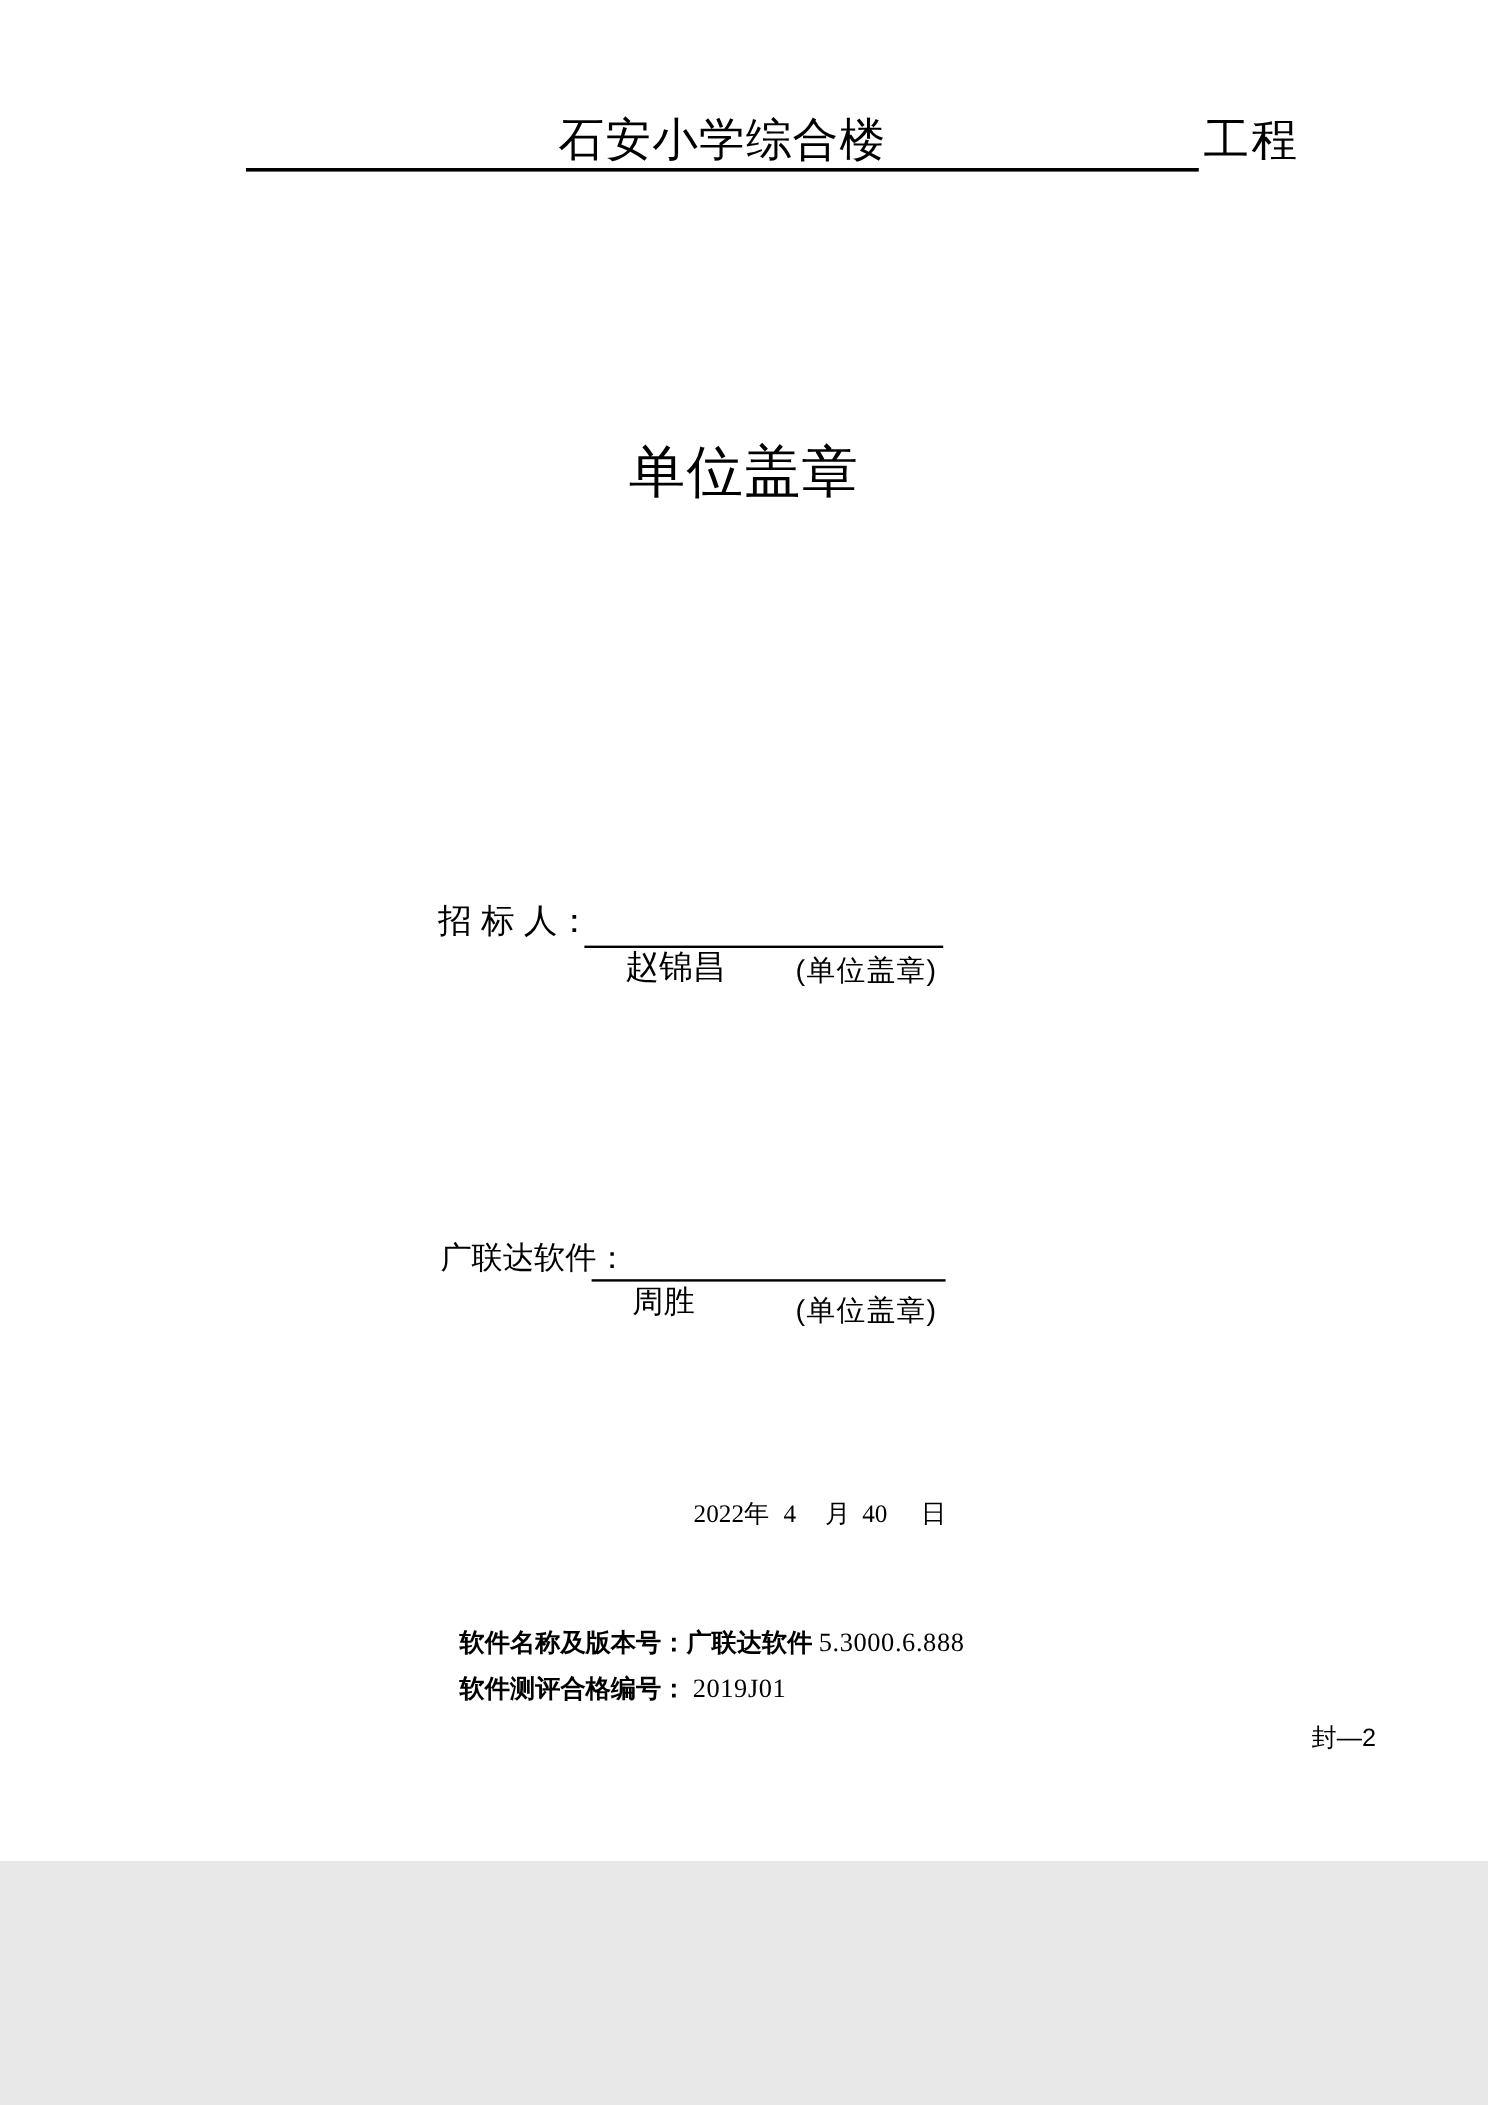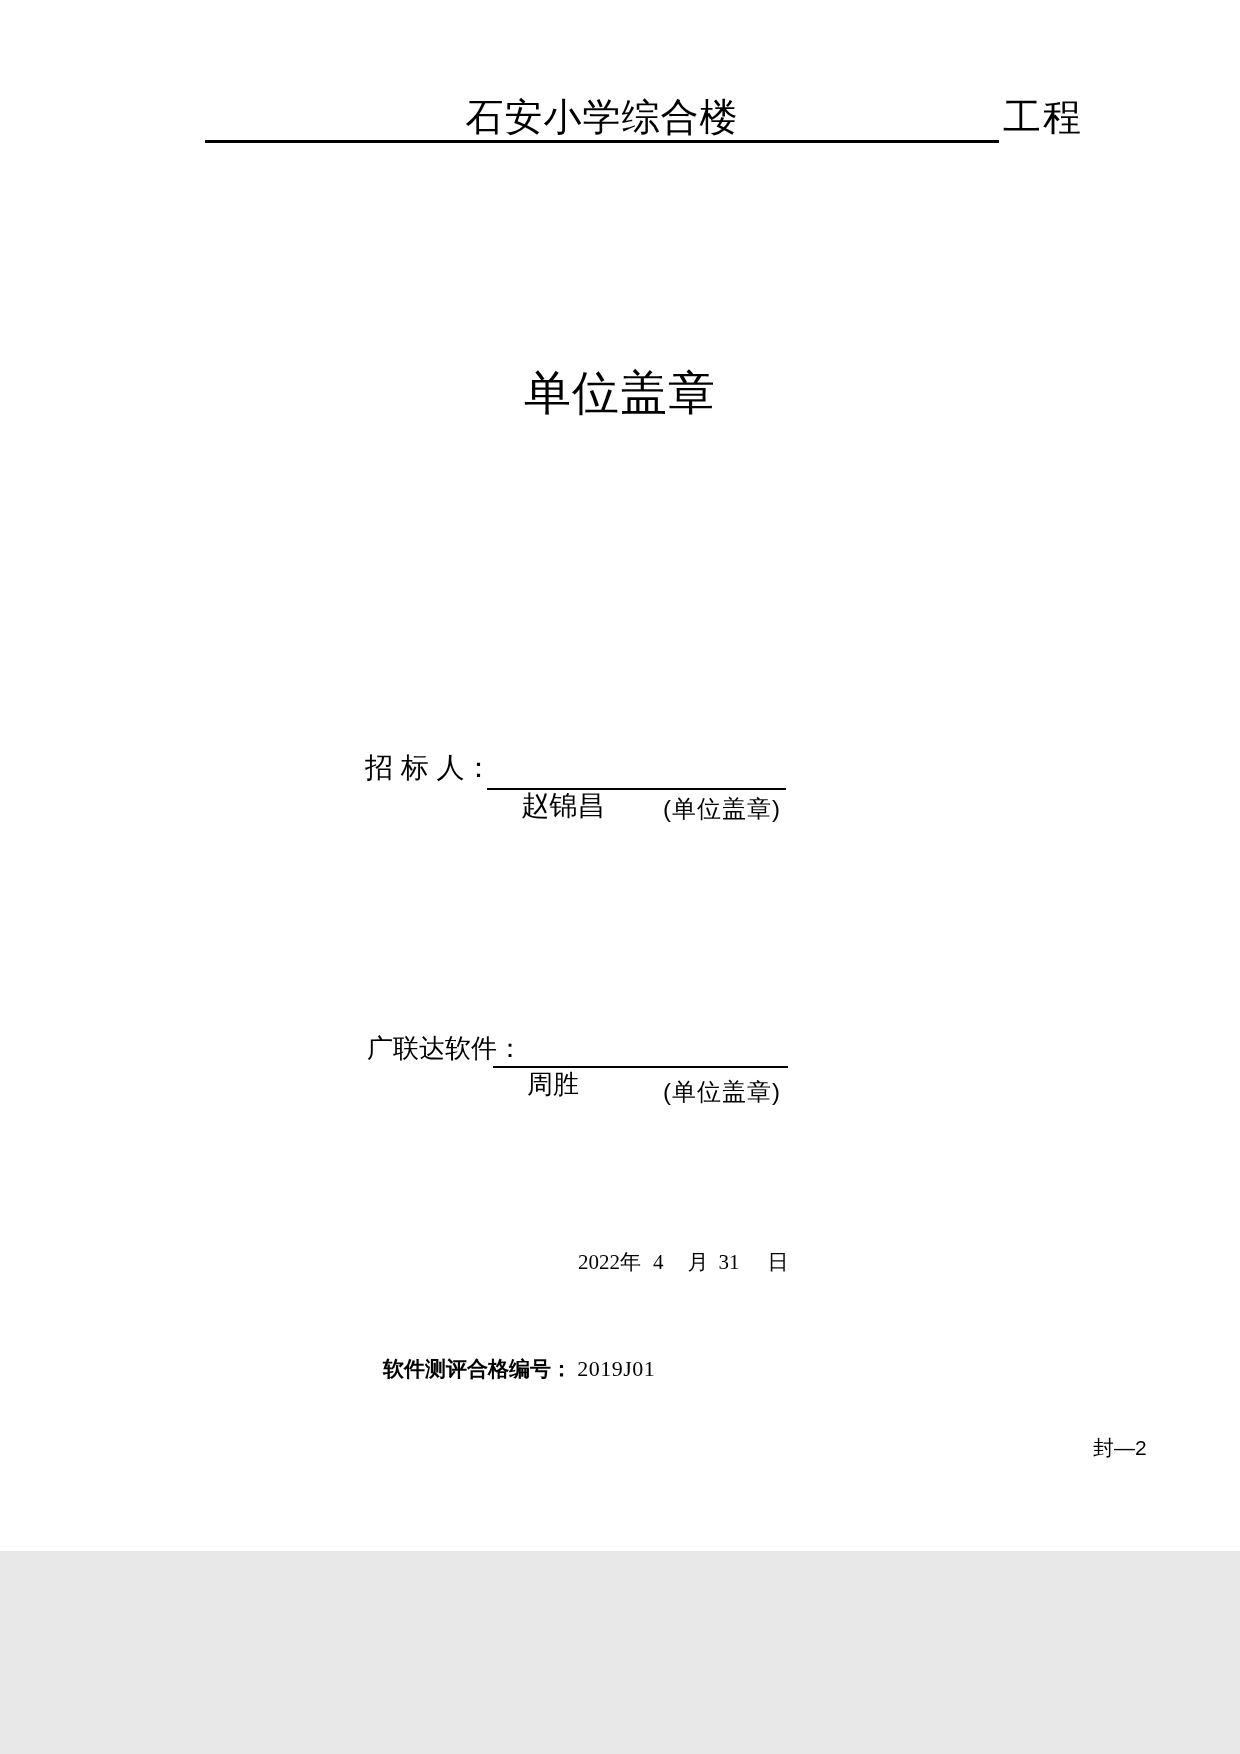--- a/index.html
+++ b/index.html
@@ -153,25 +153,29 @@
   <div class="sig-line cjk" id="consultant-line">
     <span>周胜</span>
   </div>
   <div class="stamp-note cjk" id="consultant-stamp">(单位盖章)</div>
 
   <div class="date-line">
     <span class="num">2022</span>
     <span class="cjk g12">年</span>
     <span class="num g24">4</span>
     <span class="cjk g10">月</span>
-    <span class="num g28">31</span>
+    <span class="num g28">40</span>
     <span class="cjk">日</span>
   </div>
 
   <div class="software-info">
+    <div class="sw-line">
+      <span class="label">软件名称及版本号：广联达软件</span>
+      <span class="value">5.3000.6.888</span>
+    </div>
     <div class="sw-line">
       <span class="label">软件测评合格编号：</span>
       <span class="value">2019J01</span>
     </div>
   </div>
 
   <div class="form-code cjk">封—2</div>
 
   <div class="page-number num">1</div>
 

